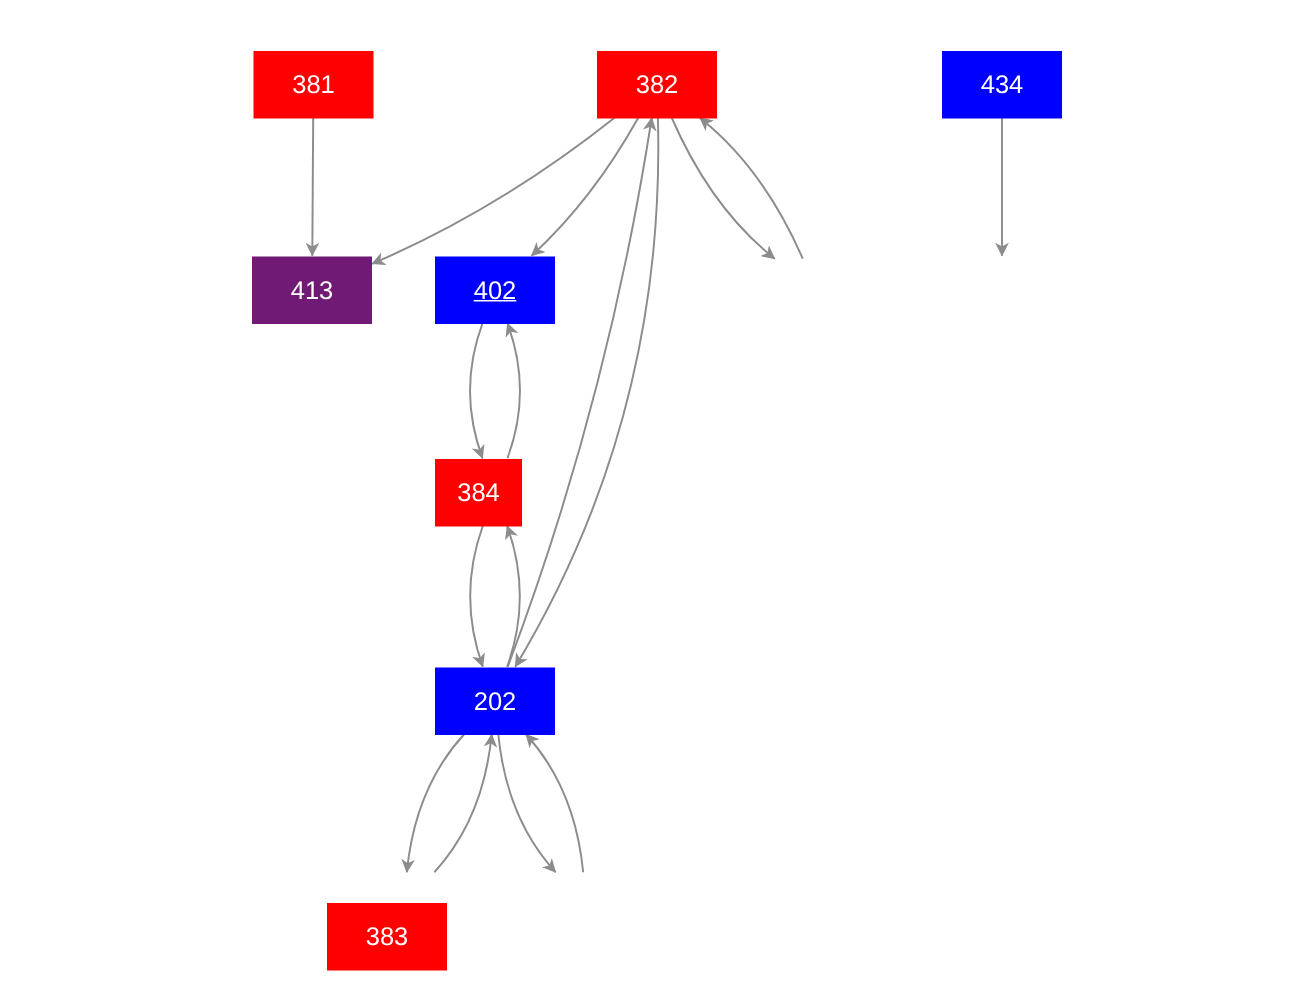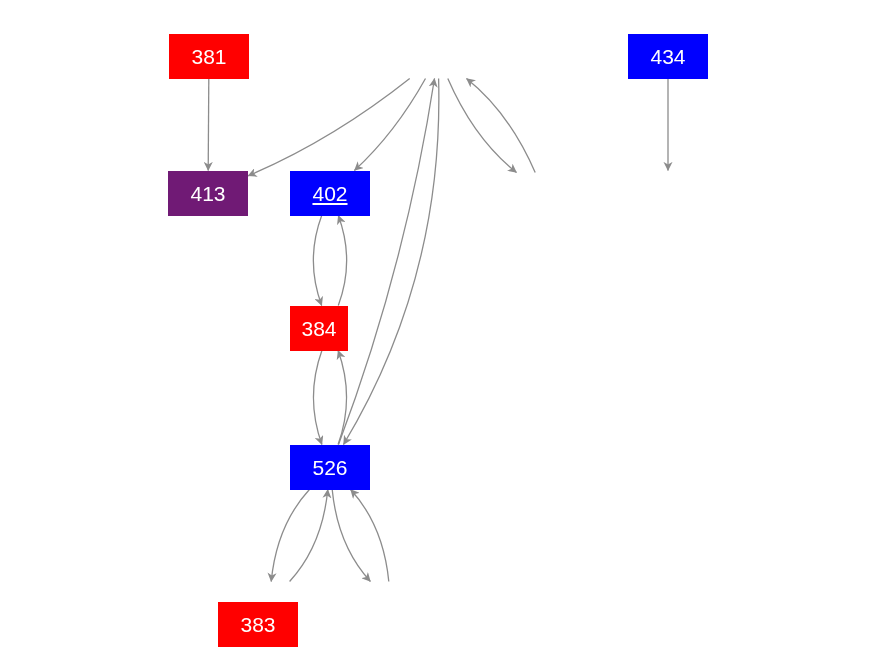--- a/index.html
+++ b/index.html
@@ -26,21 +26,21 @@
     top: 0;
     width: 100%;
     height: 100%;
   }
   .graph-node {
     position: absolute;
     display: flex;
     align-items: center;
     justify-content: center;
     color: #ffffff;
-    font-size: 21px;
+    font-size: 17px;
     line-height: 1;
     user-select: none;
   }
 </style>
 </head>
 <body>
 
 <div id="graph-canvas">
   <svg id="edge-layer" width="875" height="656" viewBox="0 0 875 656">
       <defs>
@@ -62,32 +62,35 @@
       <path d="M 338.1 444.5 Q 355.0 397.5 338.1 350.5" fill="none" stroke="#8c8c8c" stroke-width="1.3" marker-end="url(#arrowhead)"></path>
       <path d="M 309.4 489.5 Q 276.7 525.3 271.2 581.5" fill="none" stroke="#8c8c8c" stroke-width="1.3" marker-end="url(#arrowhead)"></path>
       <path d="M 289.6 581.5 Q 322.3 545.7 327.8 489.5" fill="none" stroke="#8c8c8c" stroke-width="1.3" marker-end="url(#arrowhead)"></path>
       <path d="M 332.2 489.5 Q 337.7 545.7 370.4 581.5" fill="none" stroke="#8c8c8c" stroke-width="1.3" marker-end="url(#arrowhead)"></path>
       <path d="M 388.8 581.5 Q 383.3 525.3 350.6 489.5" fill="none" stroke="#8c8c8c" stroke-width="1.3" marker-end="url(#arrowhead)"></path>
     </svg>
   <div id="node-layer">
       <div class="graph-node" style="left: 169px; top: 33.5px; width: 80px; height: 45px; background: rgb(255, 0, 0); color: rgb(255, 255, 255);">
         <span>381</span>
       </div>
+      <div class="graph-node" style="left: 398px; top: 33.5px; width: 80px; height: 45px; background: rgb(255, 0, 0); color: rgb(255, 255, 255);">
+        <span>382</span>
+      </div>
       <div class="graph-node" style="left: 628px; top: 33.5px; width: 80px; height: 45px; background: rgb(0, 0, 255); color: rgb(255, 255, 255);">
         <span>434</span>
       </div>
       <div class="graph-node" style="left: 168px; top: 170.5px; width: 80px; height: 45px; background: #701a75; color: rgb(255, 255, 255);">
         <span>413</span>
       </div>
       <div class="graph-node" style="left: 290px; top: 170.5px; width: 80px; height: 45px; background: rgb(0, 0, 255); color: rgb(255, 255, 255); text-decoration: underline;">
         <span>402</span>
       </div>
       <div class="graph-node" style="left: 290px; top: 305.5px; width: 58px; height: 45px; background: rgb(255, 0, 0); color: rgb(255, 255, 255);">
         <span>384</span>
       </div>
       <div class="graph-node" style="left: 290px; top: 444.5px; width: 80px; height: 45px; background: rgb(0, 0, 255); color: rgb(255, 255, 255);">
-        <span>526</span>
+        <span>202</span>
       </div>
       <div class="graph-node" style="left: 218px; top: 581.5px; width: 80px; height: 45px; background: rgb(255, 0, 0); color: rgb(255, 255, 255); margin-top: 20px;">
         <span>383</span>
       </div>
     </div>
 </div>
 
 </body></html>

